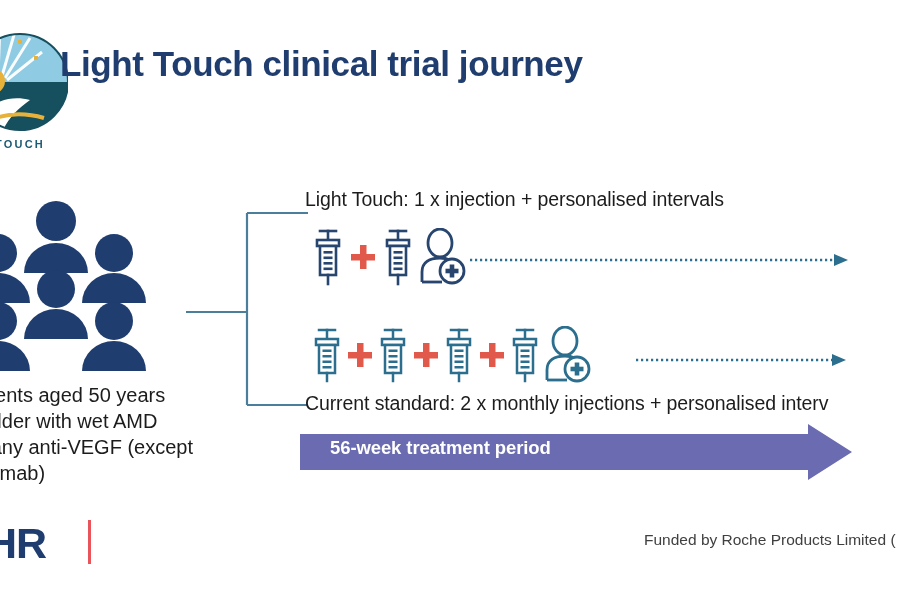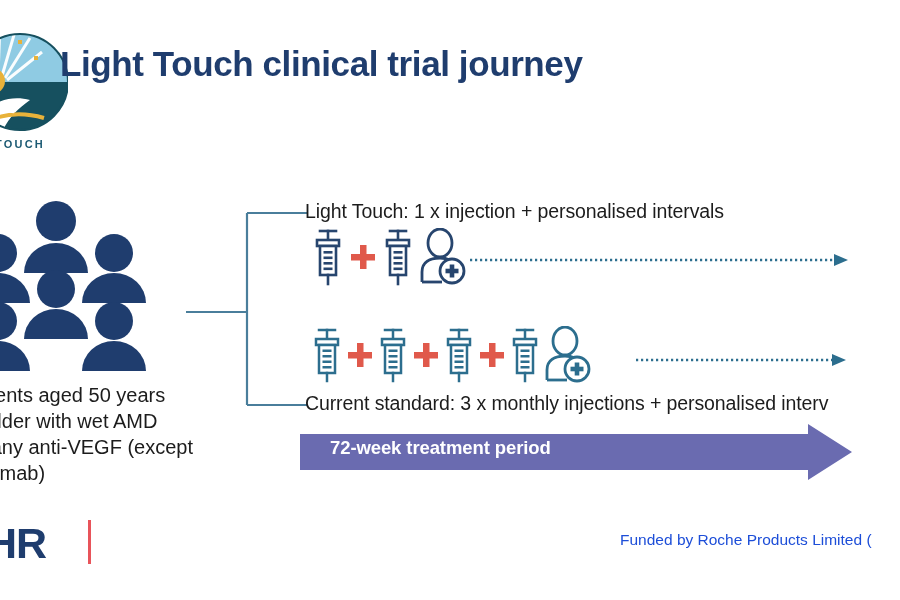--- a/index.html
+++ b/index.html
@@ -93,21 +93,21 @@
   }
 
   
   .arm-label {
     position: absolute;
     font-size: 19.5px;
     color: #1c1c1c;
     white-space: nowrap;
     letter-spacing: -0.1px;
   }
-  .arm1-label { left: 305px; top: 200px; }
+  .arm1-label { left: 305px; top: 188px; }
   .arm2-label { left: 305px; top: 392px; }
 
   .icon-row {
     position: absolute;
     display: flex;
     align-items: center;
   }
   .icon-row.arm1 { left: 311px; top: 228px; gap: 5px; }
   .icon-row.arm2 { left: 311px; top: 326px; gap: 4px; }
 
@@ -161,24 +161,24 @@
     top: 518px;
     font-size: 17px;
     font-weight: bold;
     line-height: 20px;
     color: #1f3d6e;
     letter-spacing: -0.2px;
     white-space: nowrap;
   }
   .funder-note {
     position: absolute;
-    left: 620px;
+    left: 644px;
     top: 531px;
     font-size: 15.5px;
-    color: #1d4ed8;
+    color: #404040;
     white-space: nowrap;
     text-align: center;
   }
 </style>
 </head>
 <body>
 
 <div class="canvas">
 
   <div class="brand-logo">
@@ -432,27 +432,27 @@
     </span>
   </div>
 
   <div class="dot-arrow a2">
     <svg width="210" height="16" viewBox="0 0 210 16">
       <line x1="0" y1="8" x2="198" y2="8" stroke="#2C6E8E" stroke-width="2.6" stroke-dasharray="2.2 2.8"></line>
       <path d="M 196 2 L 210 8 L 196 14 Z" fill="#2C6E8E"></path>
     </svg>
   </div>
 
-  <div class="arm-label arm2-label">Current standard: 3 x monthly injections + personalised interv</div>
+  <div class="arm-label arm2-label">Current standard: 2 x monthly injections + personalised interv</div>
 
   <div class="period-arrow">
     <svg width="552" height="56" viewBox="0 0 552 56">
       <path d="M 0 10 L 508 10 L 508 0 L 552 28 L 508 56 L 508 46 L 0 46 Z" fill="#6A6BB0"></path>
     </svg>
   </div>
-  <div class="period-arrow-text">72-week treatment period</div>
+  <div class="period-arrow-text">56-week treatment period</div>
 
   <div class="nihr-mark">HR</div>
   <div class="nihr-divider"></div>
 
   <div class="funder-note">Funded by Roche Products Limited (</div>
 
 </div>
 
 </body></html>

